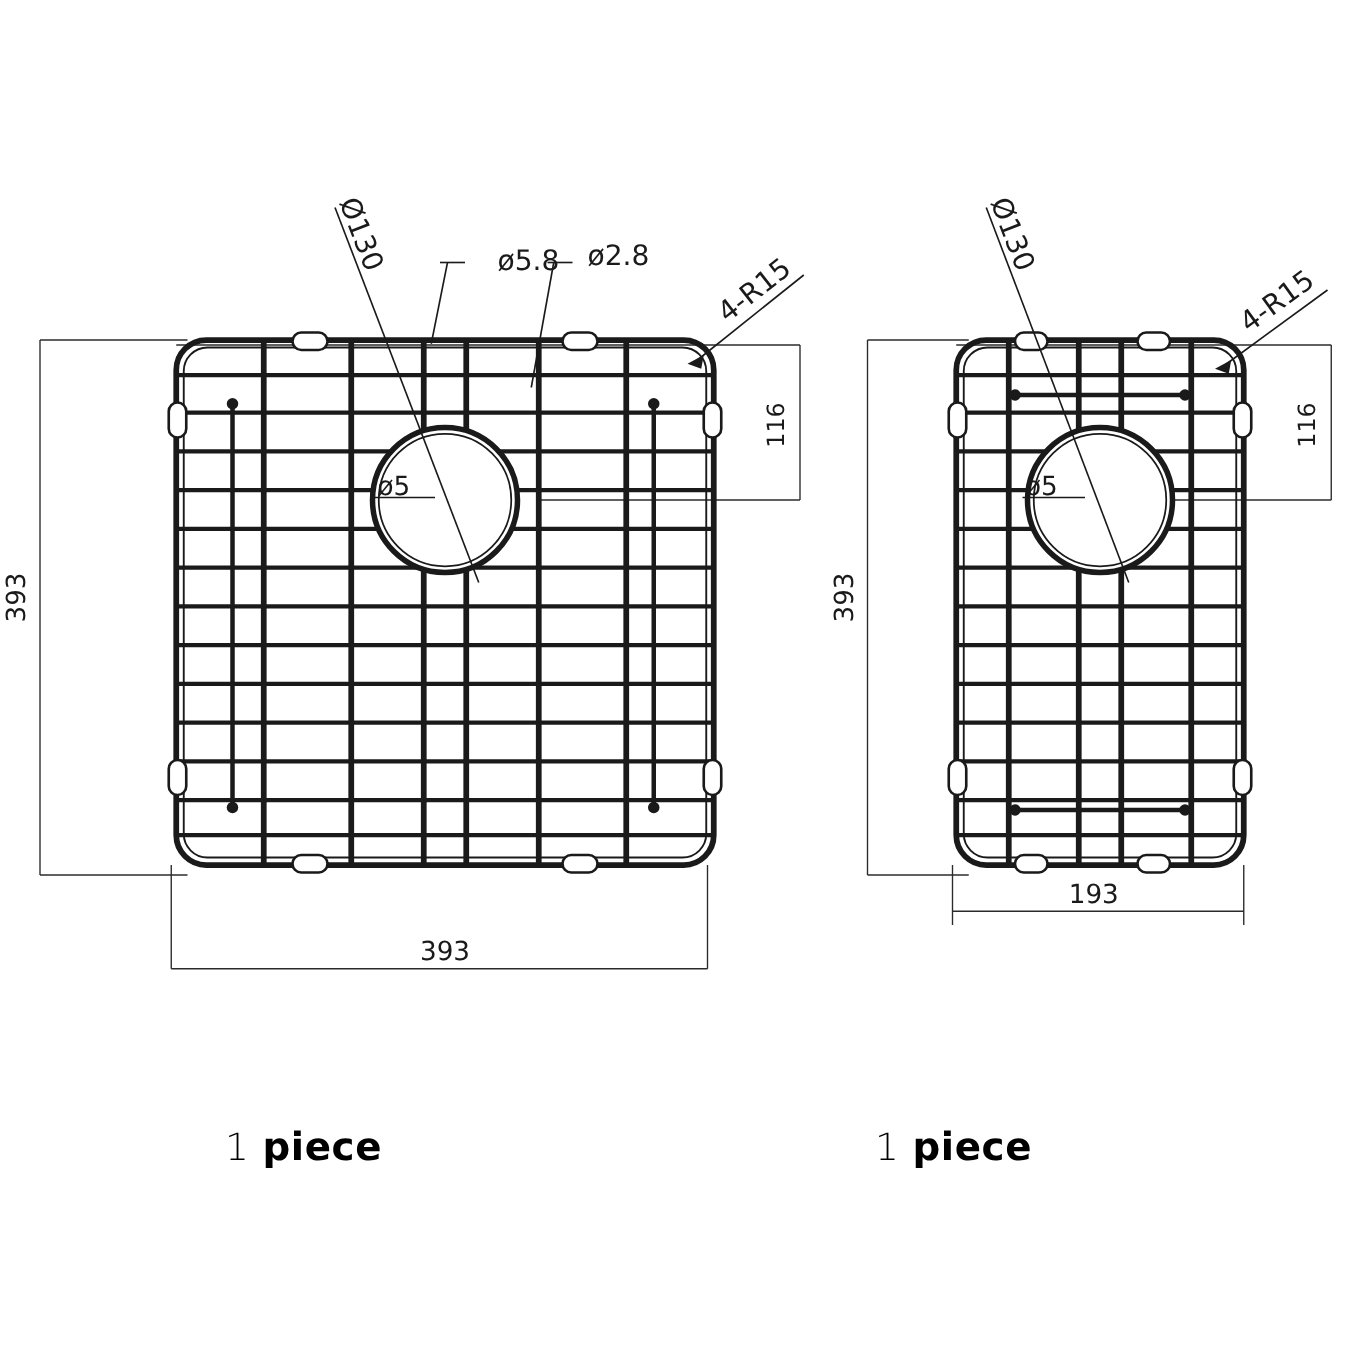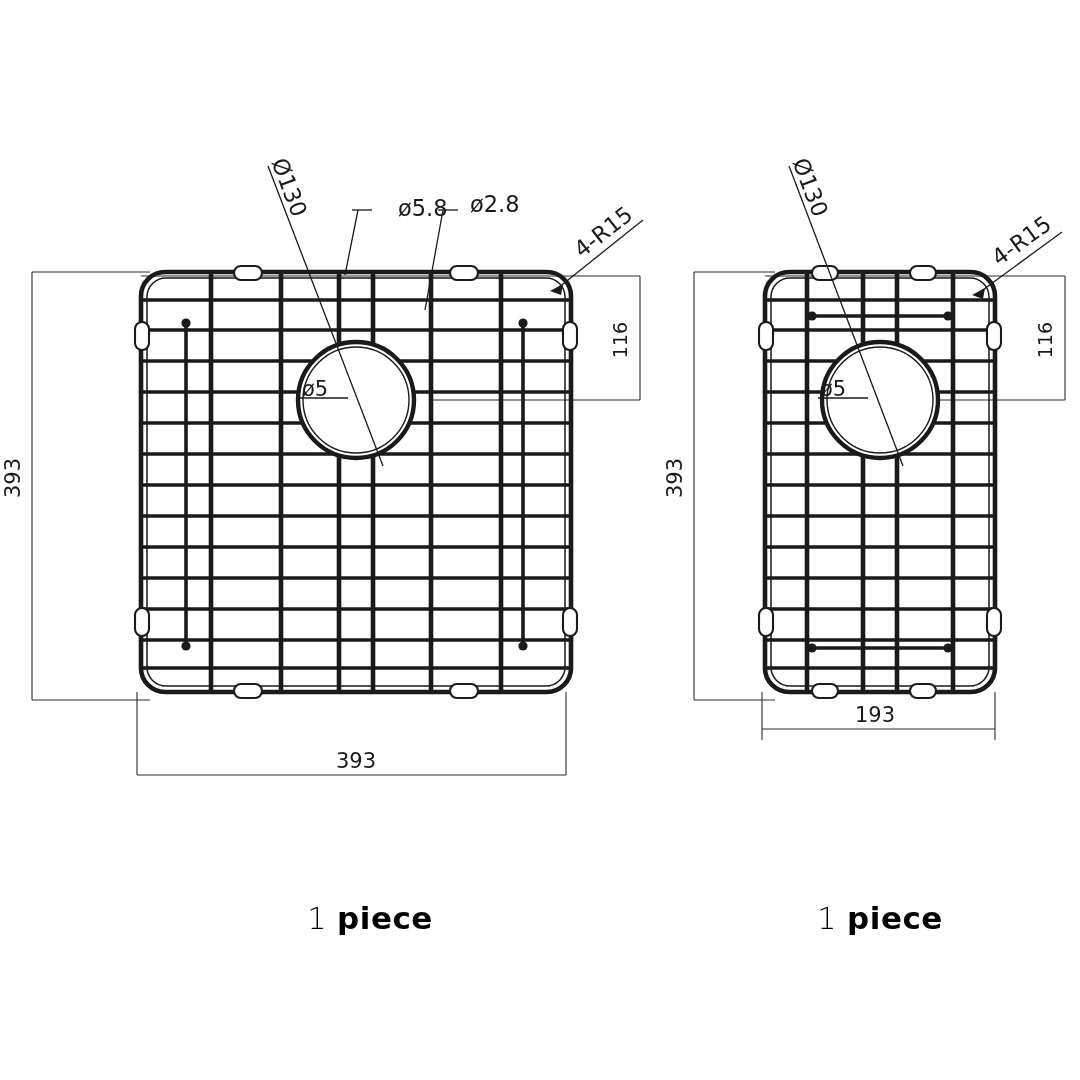--- a/index.html
+++ b/index.html
@@ -21,21 +21,20 @@
   }
   #drawing {
     position: absolute;
     left: 0;
     top: 0;
     width: 1080px;
     height: 1080px;
   }
   .caption {
     position: absolute;
-    text-align: center;
     font-family: "DejaVu Sans", sans-serif;
     font-size: 31px;
     color: #000000;
     white-space: nowrap;
     letter-spacing: 0.5px;
   }
   .caption .qty {
     font-weight: 300;
     font-size: 30px;
   }

